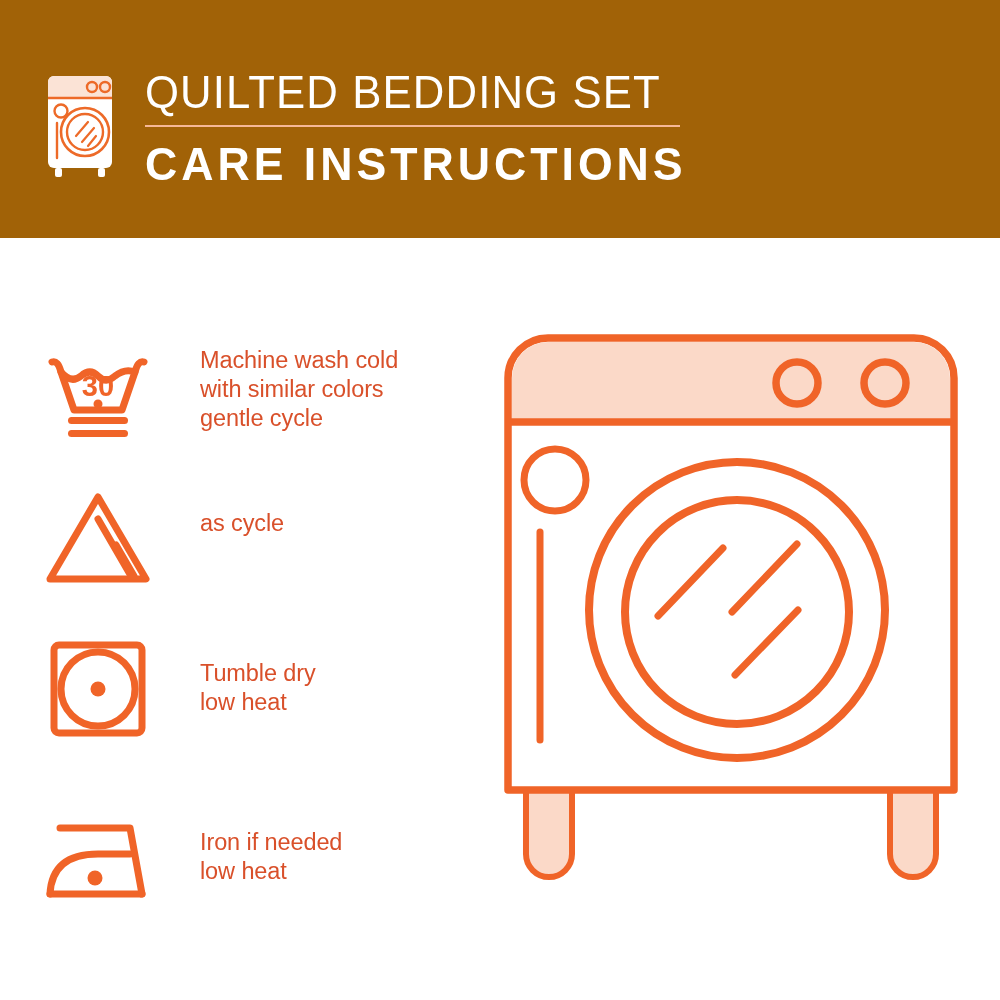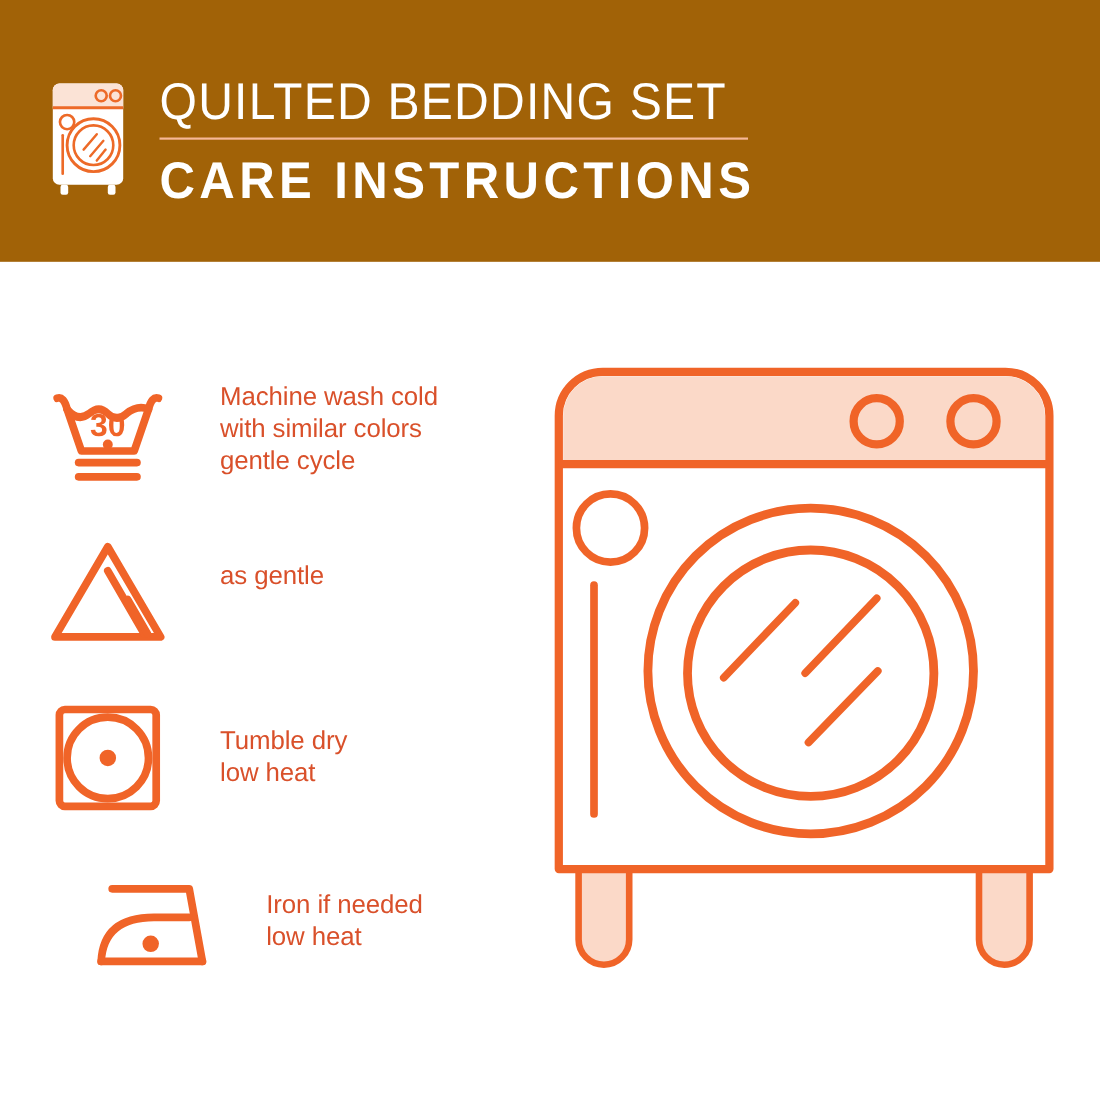--- a/index.html
+++ b/index.html
@@ -78,21 +78,21 @@
   .care-row {
     position: absolute;
     left: 0;
     width: 490px;
     display: flex;
     align-items: flex-start;
   }
   .care-row.r0 { top: 100px; }
   .care-row.r1 { top: 245px; }
   .care-row.r2 { top: 395px; }
-  .care-row.r3 { top: 548px; margin-left: 42px; }
+  .care-row.r3 { top: 568px; }
 
   .care-icon {
     width: 120px;
     min-width: 120px;
     height: 112px;
     margin-left: 38px;
     display: flex;
     align-items: center;
     justify-content: center;
   }
@@ -184,21 +184,21 @@
 
   <div class="care-row r1">
     <div class="care-icon">
       <svg viewBox="0 0 120 112" width="120" height="112">
         <path d="M60 14 L108 96 H12 Z" fill="none" stroke="#f06428" stroke-width="7" stroke-linejoin="round"></path>
         <line x1="60" y1="36" x2="93" y2="93" stroke="#f06428" stroke-width="7" stroke-linecap="round"></line>
         <line x1="78" y1="62" x2="96" y2="93" stroke="#f06428" stroke-width="7" stroke-linecap="round"></line>
       </svg>
     </div>
     <div class="care-text">
-      <span class="ln">as gentle</span>
+      <span class="ln">as cycle</span>
     </div>
   </div>
 
   <div class="care-row r2">
     <div class="care-icon">
       <svg viewBox="0 0 120 112" width="120" height="112">
         <rect x="16" y="12" width="88" height="88" rx="5" fill="none" stroke="#f06428" stroke-width="7"></rect>
         <circle cx="60" cy="56" r="37" fill="none" stroke="#f06428" stroke-width="7"></circle>
         <circle cx="60" cy="56" r="7.5" fill="#f06428"></circle>
       </svg>

